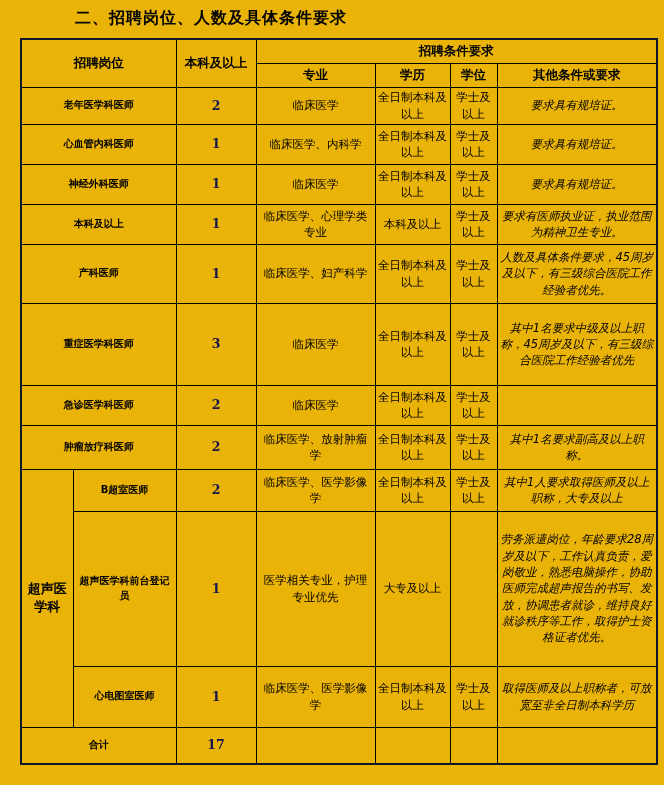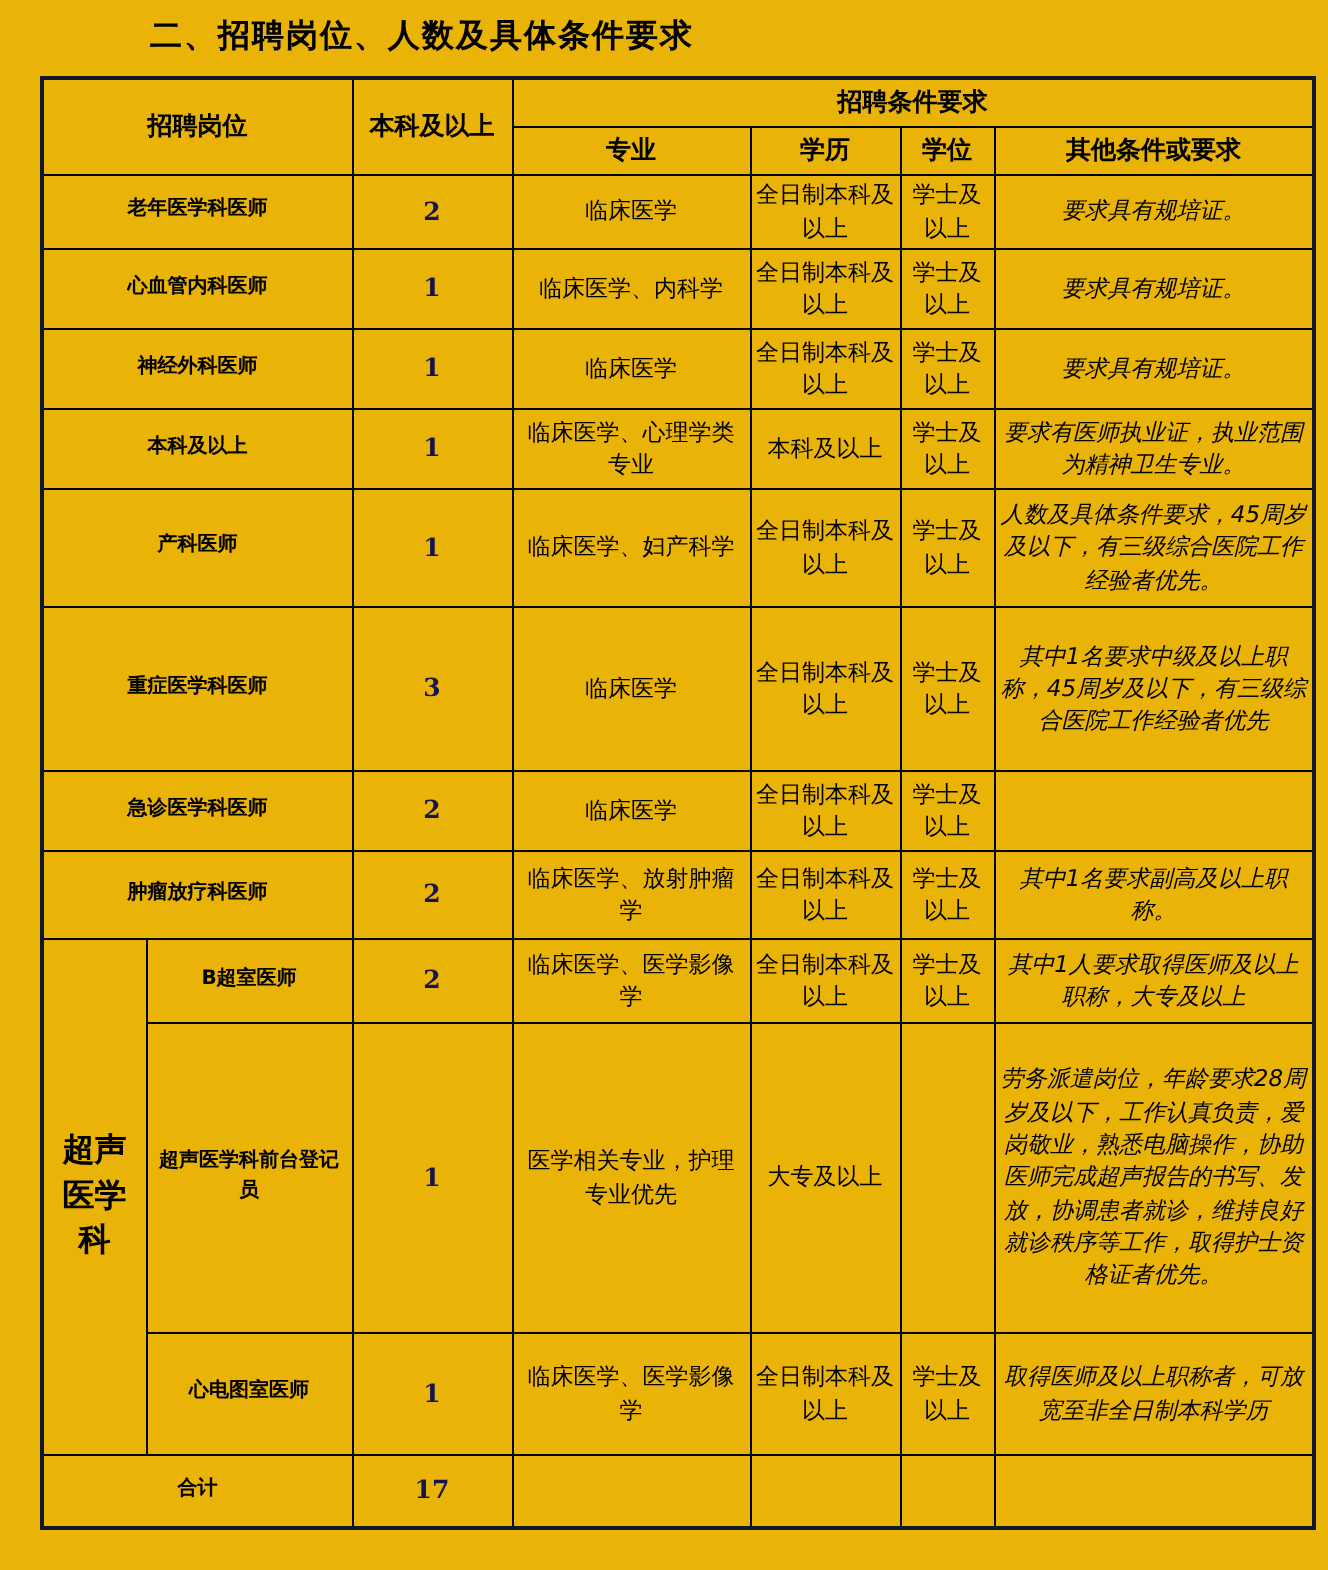--- a/index.html
+++ b/index.html
@@ -59,21 +59,21 @@
     font-size: 12.5px;
     color: #15154e;
   }
   td.other {
     text-align: left;
     padding: 1px 3px;
     font-style: italic;
   }
   td.group-cell {
     font-weight: bold;
-    font-size: 16px;
+    font-size: 13px;
     padding: 1px 4px;
   }
 </style>
 </head>
 <body>
 
 <div class="page">
   <div class="doc-title">二、招聘岗位、人数及具体条件要求</div>
 
   <table class="recruit">

